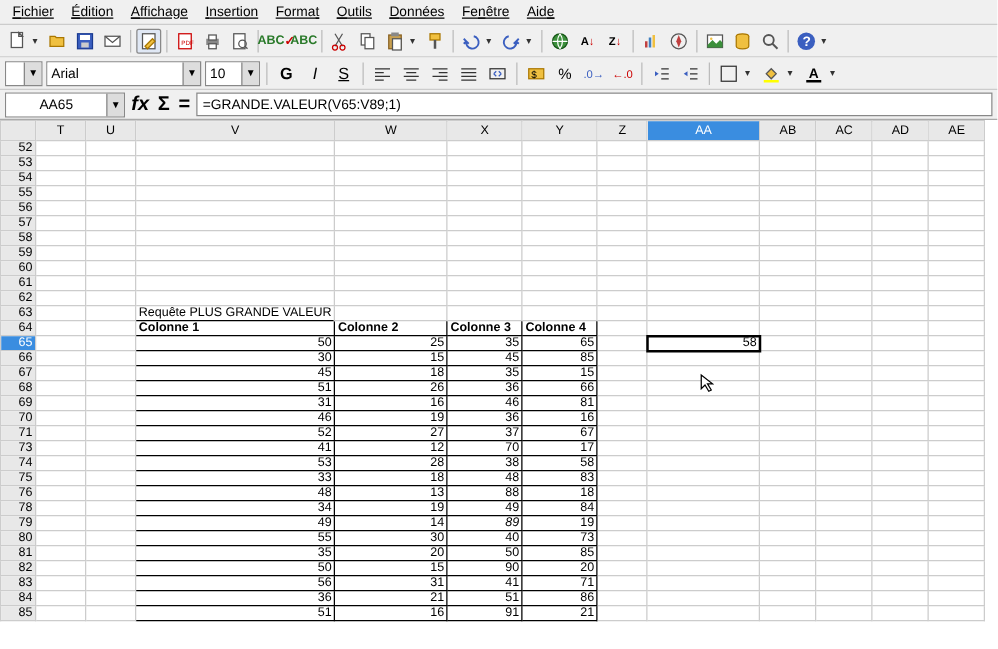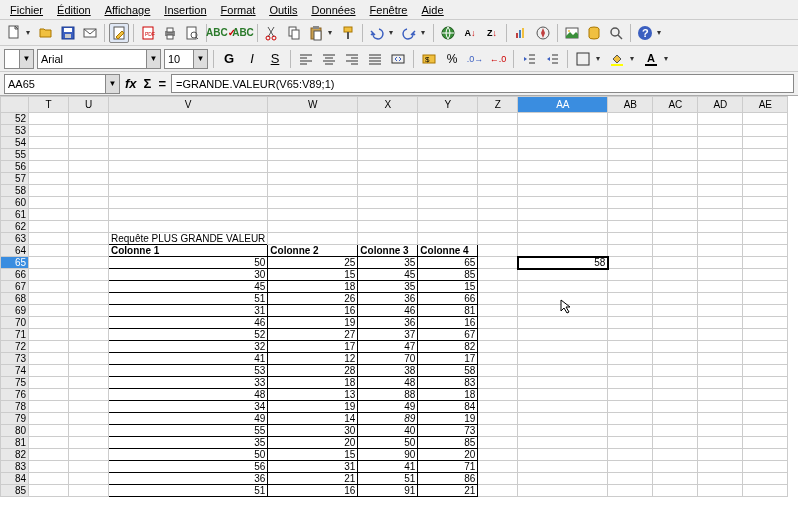--- a/index.html
+++ b/index.html
@@ -14,21 +14,21 @@
   .tbtn.active { border: 1px solid #888; background: #e0e8f5; }
   .tsep { width: 1px; height: 18px; background: #bbb; margin: 0 2px; }
   .dd { width: 8px; font-size: 8px; color: #333; }
 
   .format-row { display: flex; gap: 3px; padding: 2px 4px; background: #f0f0f0; border-bottom: 1px solid #ccc; height: 26px; align-items: center; }
   .combo { display: flex; align-items: center; background: #fff; border: 1px solid #888; height: 20px; }
   .combo input { border: none; outline: none; height: 18px; padding: 0 3px; font-size: 11px; }
   .combo .arrow { width: 14px; height: 18px; background: #ddd; border-left: 1px solid #888; text-align: center; font-size: 8px; line-height: 18px; }
 
   .formula-row { display: flex; gap: 3px; padding: 2px 4px; background: #f0f0f0; border-bottom: 1px solid #aaa; height: 24px; align-items: center; }
-  .formula-row .fx { font-style: italic; font-weight: bold; font-size: 13px; padding: 0 2px; }
+  .formula-row .fx { font-style: italic; font-weight: bold; font-size: 16px; padding: 0 2px; }
   .formula-input { flex: 1; background: #fff; border: 1px solid #888; height: 19px; padding: 0 4px; font-size: 11px; line-height: 18px; }
 
   .sheet { position: relative; overflow: auto; height: calc(519px - 20px - 26px - 26px - 24px); }
   table.grid { border-collapse: collapse; table-layout: fixed; }
   table.grid th, table.grid td { border: 1px solid #ccc; font-size: 10px; font-family: Arial; background: #fff; overflow: hidden; white-space: nowrap; padding: 0 2px; }
   table.grid th { background: #e8e8e8; font-weight: normal; text-align: center; height: 16px; position: sticky; top: 0; }
   table.grid th.row-h { background: #e8e8e8; text-align: right; width: 28px; min-width: 28px; max-width:28px; position: sticky; left: 0; height: 11px; }
   table.grid th.col-h { height: 15px; }
   table.grid th.sel { background: #3a8de0; color: #fff; }
   table.grid th.row-sel { background: #3a8de0; color: #fff; }
@@ -310,21 +310,21 @@
       <svg viewBox="0 0 16 16">
         <text x="4" y="11" font-size="11" font-weight="bold">A</text>
         <rect x="2" y="13" width="12" height="2" fill="#000"></rect>
       </svg>
     </div>
   <div class="dd">▾</div>
 </div>
 
 <div class="formula-row">
   <div class="combo">
-    <input style="width: 100px;" value="AA65">
+    <input style="width: 80px; text-align: center;" value="AA65">
     <span class="arrow">▼</span>
   </div>
   <span class="fx">fx</span>
   <span class="fx" style="font-style:normal">Σ</span>
   <span class="fx" style="font-style:normal">=</span>
   <div class="formula-input">=GRANDE.VALEUR(V65:V89;1)</div>
 </div>
 
 <div class="sheet">
   <table class="grid" id="grid">
@@ -443,20 +443,35 @@
           <td class=""></td>
           <td class=""></td>
           <td class=""></td>
           <td class=""></td>
           <td class=""></td>
           <td class=""></td>
           <td class=""></td>
           <td class=""></td>
         </tr>
         <tr>
+          <th class="row-h">59</th>
+          <td class=""></td>
+          <td class=""></td>
+          <td class=""></td>
+          <td class=""></td>
+          <td class=""></td>
+          <td class=""></td>
+          <td class=""></td>
+          <td class=""></td>
+          <td class=""></td>
+          <td class=""></td>
+          <td class=""></td>
+          <td class=""></td>
+        </tr>
+        <tr>
           <th class="row-h">60</th>
           <td class=""></td>
           <td class=""></td>
           <td class=""></td>
           <td class=""></td>
           <td class=""></td>
           <td class=""></td>
           <td class=""></td>
           <td class=""></td>
           <td class=""></td>
@@ -615,35 +630,20 @@
           <td class=""></td>
         </tr>
         <tr>
           <th class="row-h">71</th>
           <td class=""></td>
           <td class=""></td>
           <td class=" heavy-left" style="border-color:#000;border-width:1px;">52</td>
           <td class="" style="border-color:#000;border-width:1px;">27</td>
           <td class="" style="border-color:#000;border-width:1px;">37</td>
           <td class=" heavy-right" style="border-color:#000;border-width:1px;">67</td>
-          <td class=""></td>
-          <td class=""></td>
-          <td class=""></td>
-          <td class=""></td>
-          <td class=""></td>
-          <td class=""></td>
-        </tr>
-        <tr>
-          <th class="row-h">72</th>
-          <td class=""></td>
-          <td class=""></td>
-          <td class=" heavy-left" style="border-color:#000;border-width:1px;">32</td>
-          <td class="" style="border-color:#000;border-width:1px;">17</td>
-          <td class="" style="border-color:#000;border-width:1px;">47</td>
-          <td class=" heavy-right" style="border-color:#000;border-width:1px;">82</td>
           <td class=""></td>
           <td class=""></td>
           <td class=""></td>
           <td class=""></td>
           <td class=""></td>
           <td class=""></td>
         </tr>
         <tr>
           <th class="row-h">73</th>
           <td class=""></td>

